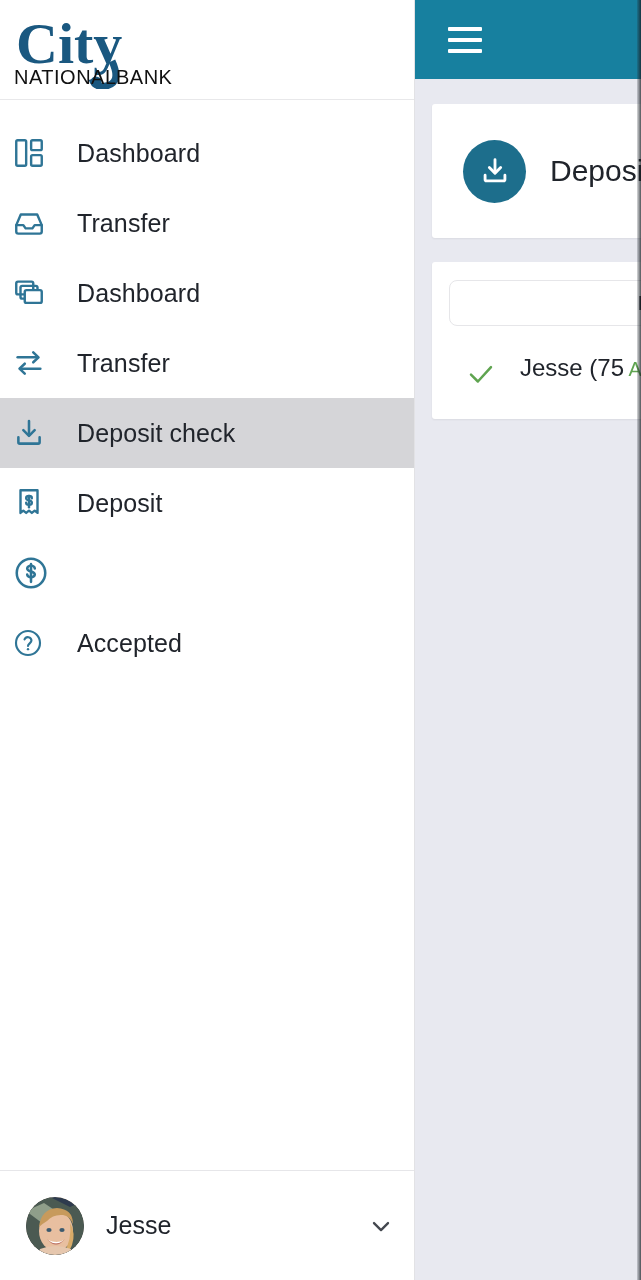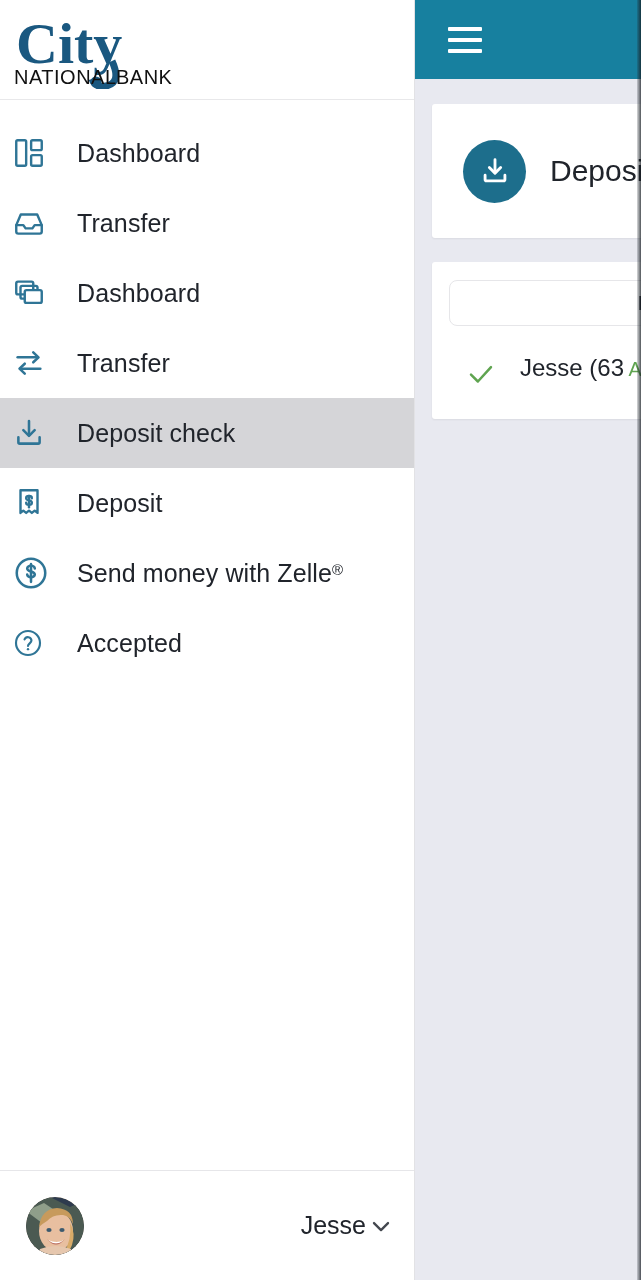--- a/index.html
+++ b/index.html
@@ -95,21 +95,20 @@
   
   .user-strip {
     flex: 0 0 110px;
     height: 110px;
     border-top: 1px solid #e6e6e9;
     display: flex;
     align-items: center;
     padding: 0 18px 0 26px;
     cursor: pointer;
     background: #ffffff;
-    text-align: right;
   }
 
   .avatar {
     width: 58px;
     height: 58px;
     flex: 0 0 58px;
     border-radius: 50%;
     overflow: hidden;
     position: relative;
     background: #c9b79d;
@@ -363,21 +362,20 @@
       </div>
 
       <div class="nav-item">
         <span class="nav-icon">
           <svg width="38" height="38" viewBox="0 0 24 24" fill="none" stroke="currentColor" stroke-width="1.6" stroke-linecap="round" stroke-linejoin="round">
             <circle cx="12" cy="12" r="9"></circle>
             <path d="M12 6.4v11.2"></path>
             <path d="M14.4 9.1c0-1-1.1-1.7-2.4-1.7s-2.4.7-2.4 1.7 1.1 1.5 2.4 1.9 2.4.9 2.4 1.9-1.1 1.7-2.4 1.7-2.4-.7-2.4-1.7"></path>
           </svg>
         </span>
-        <span class="nav-label"><span>Send money with Zelle</span><span class="reg">®</span></span>
       </div>
 
       <div class="nav-item">
         <span class="nav-icon">
           <svg width="32" height="32" viewBox="0 0 24 24" fill="none" stroke="currentColor" stroke-width="1.6" stroke-linecap="round" stroke-linejoin="round">
             <circle cx="12" cy="12" r="9"></circle>
             <path d="M9.4 9.3a2.7 2.7 0 0 1 5.2.9c0 1.8-2.6 2.3-2.6 4"></path>
             <circle cx="12" cy="16.6" r="0.9" fill="currentColor" stroke="none"></circle>
           </svg>
         </span>
@@ -445,21 +443,21 @@
       <div class="card card-activity">
         <div class="pill-tab">Recent activity</div>
 
         <div class="activity-row">
           <span class="check-icon">
             <svg width="30" height="30" viewBox="0 0 24 24" fill="none" stroke="currentColor" stroke-width="2" stroke-linecap="round" stroke-linejoin="round">
               <path d="M4 12.5 9.5 18 20 6.5"></path>
             </svg>
           </span>
           <span class="activity-text">
-            <span class="activity-title">Jesse (63</span>
+            <span class="activity-title">Jesse (75</span>
             <span class="activity-status">Accepted</span>
           </span>
         </div>
       </div>
 
     </div>
 
     <div class="edge-shade"></div>
   </section>
 

